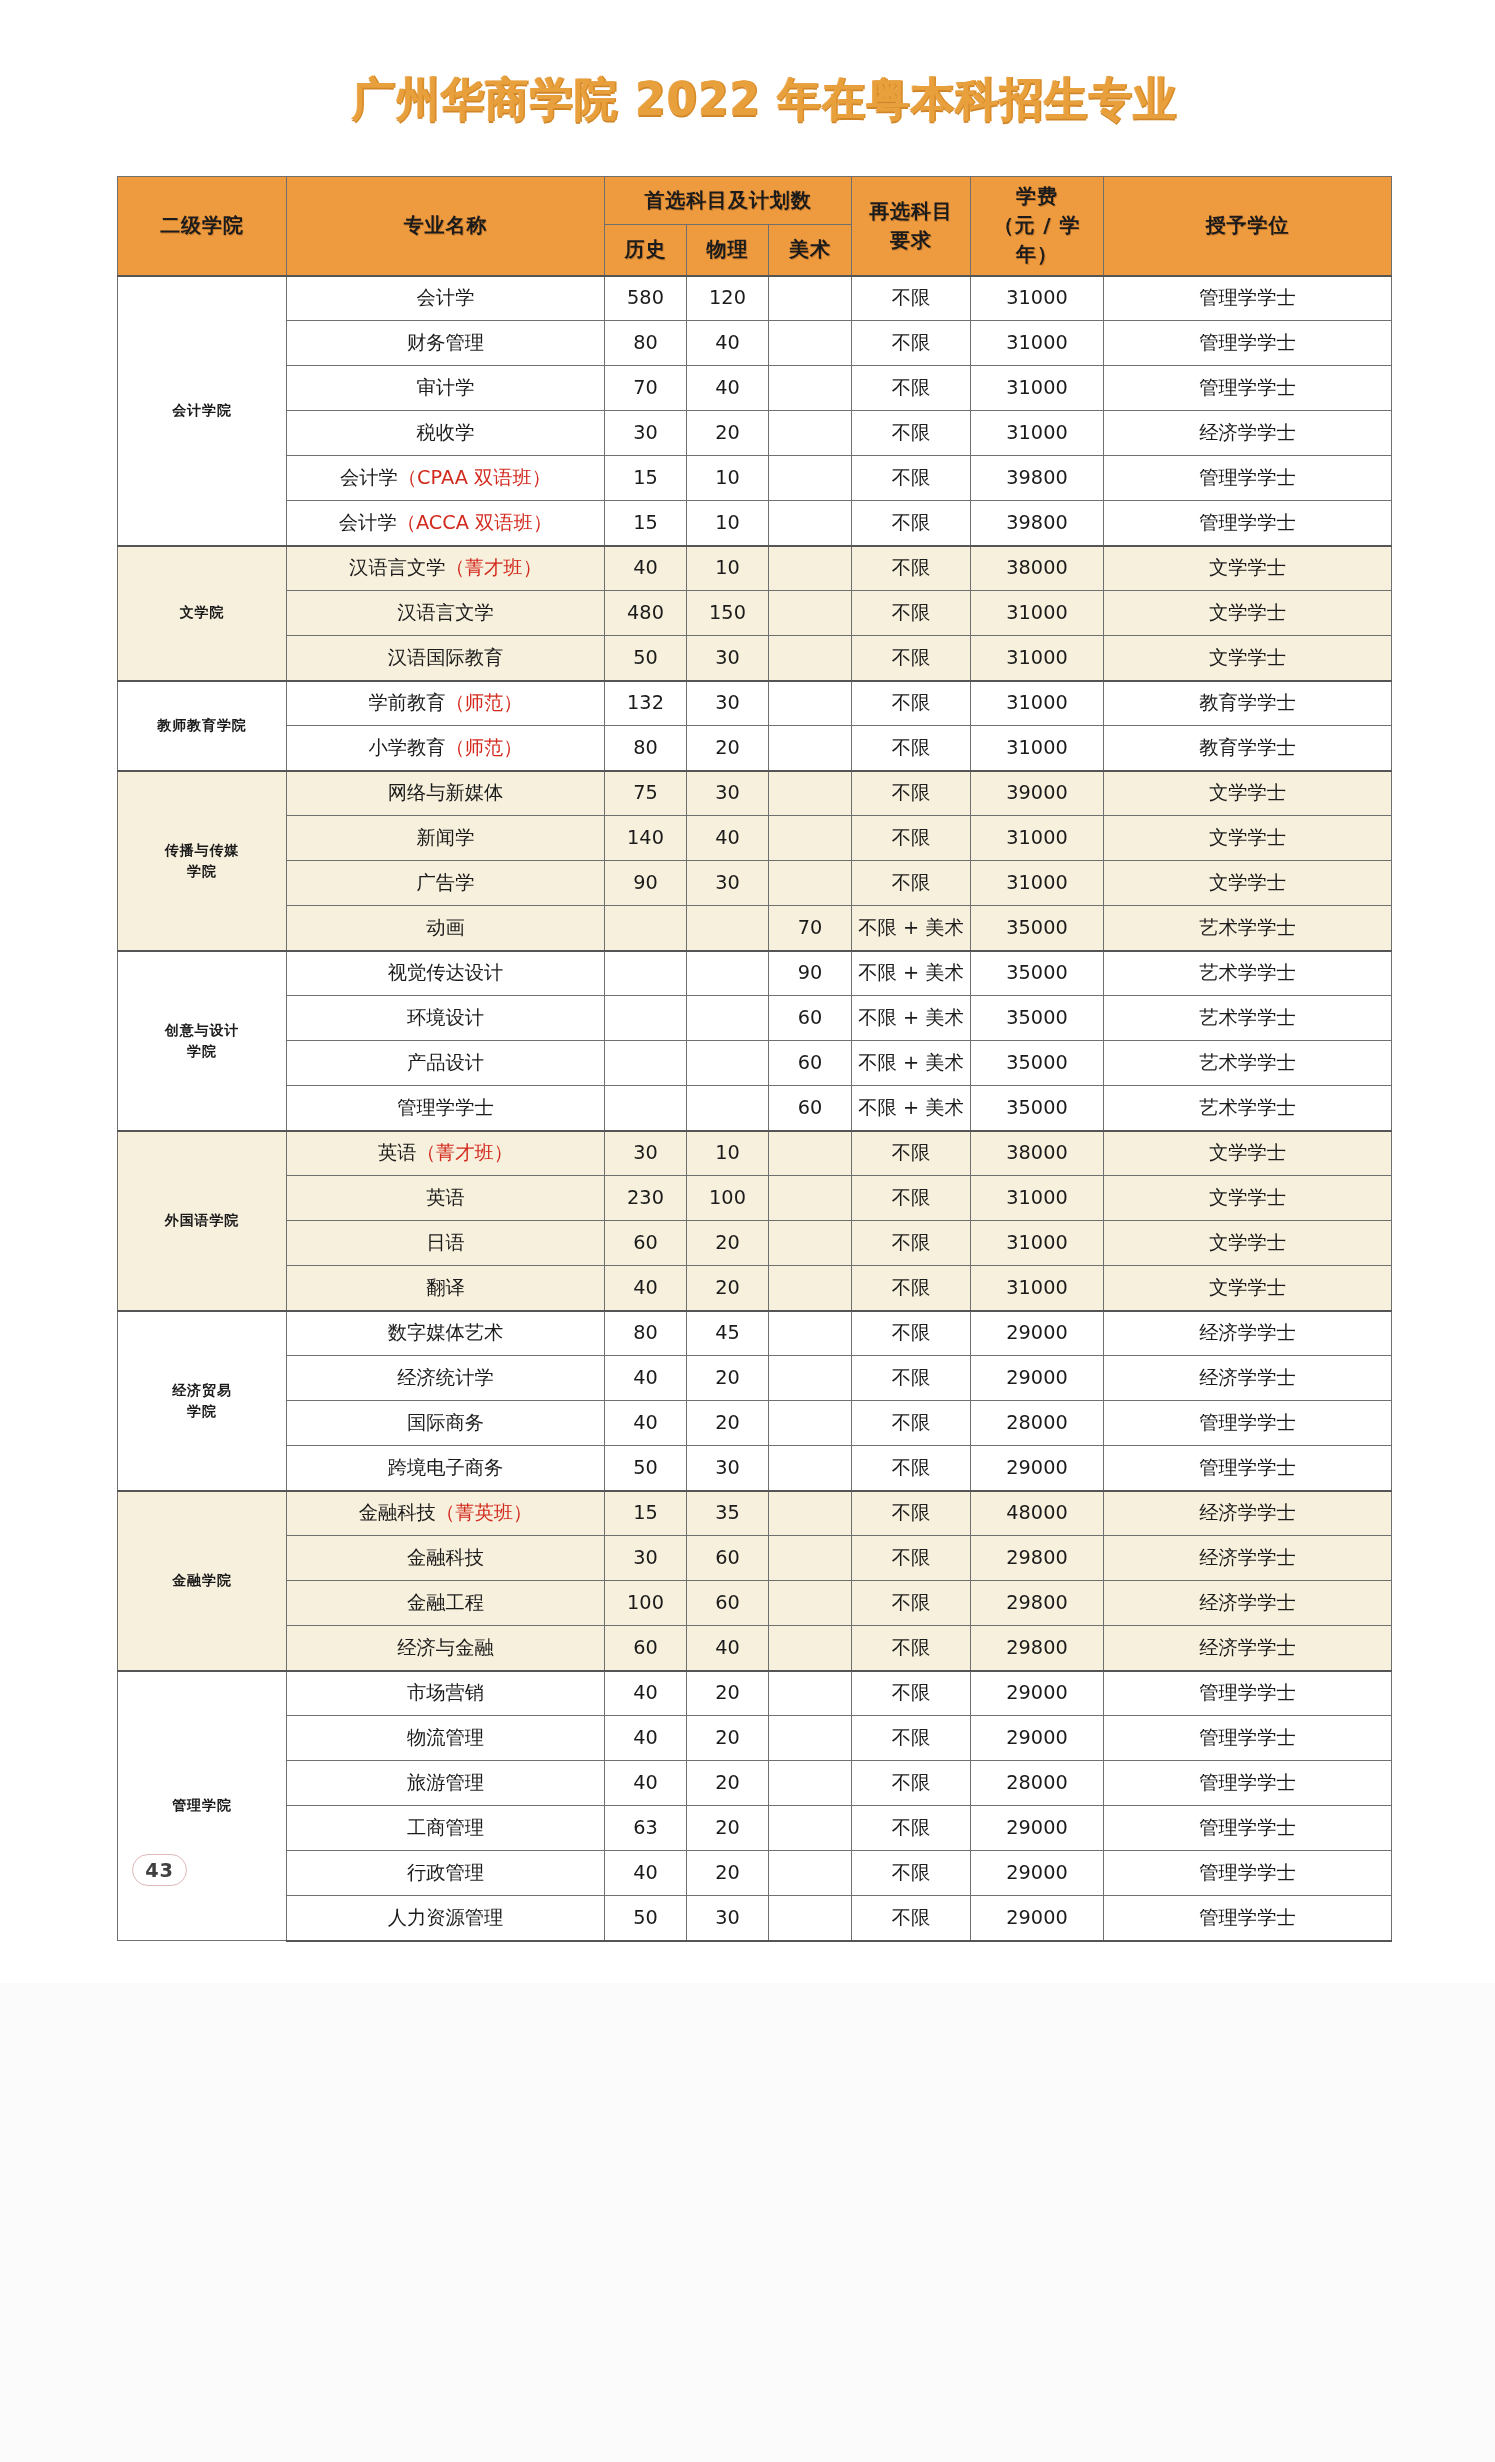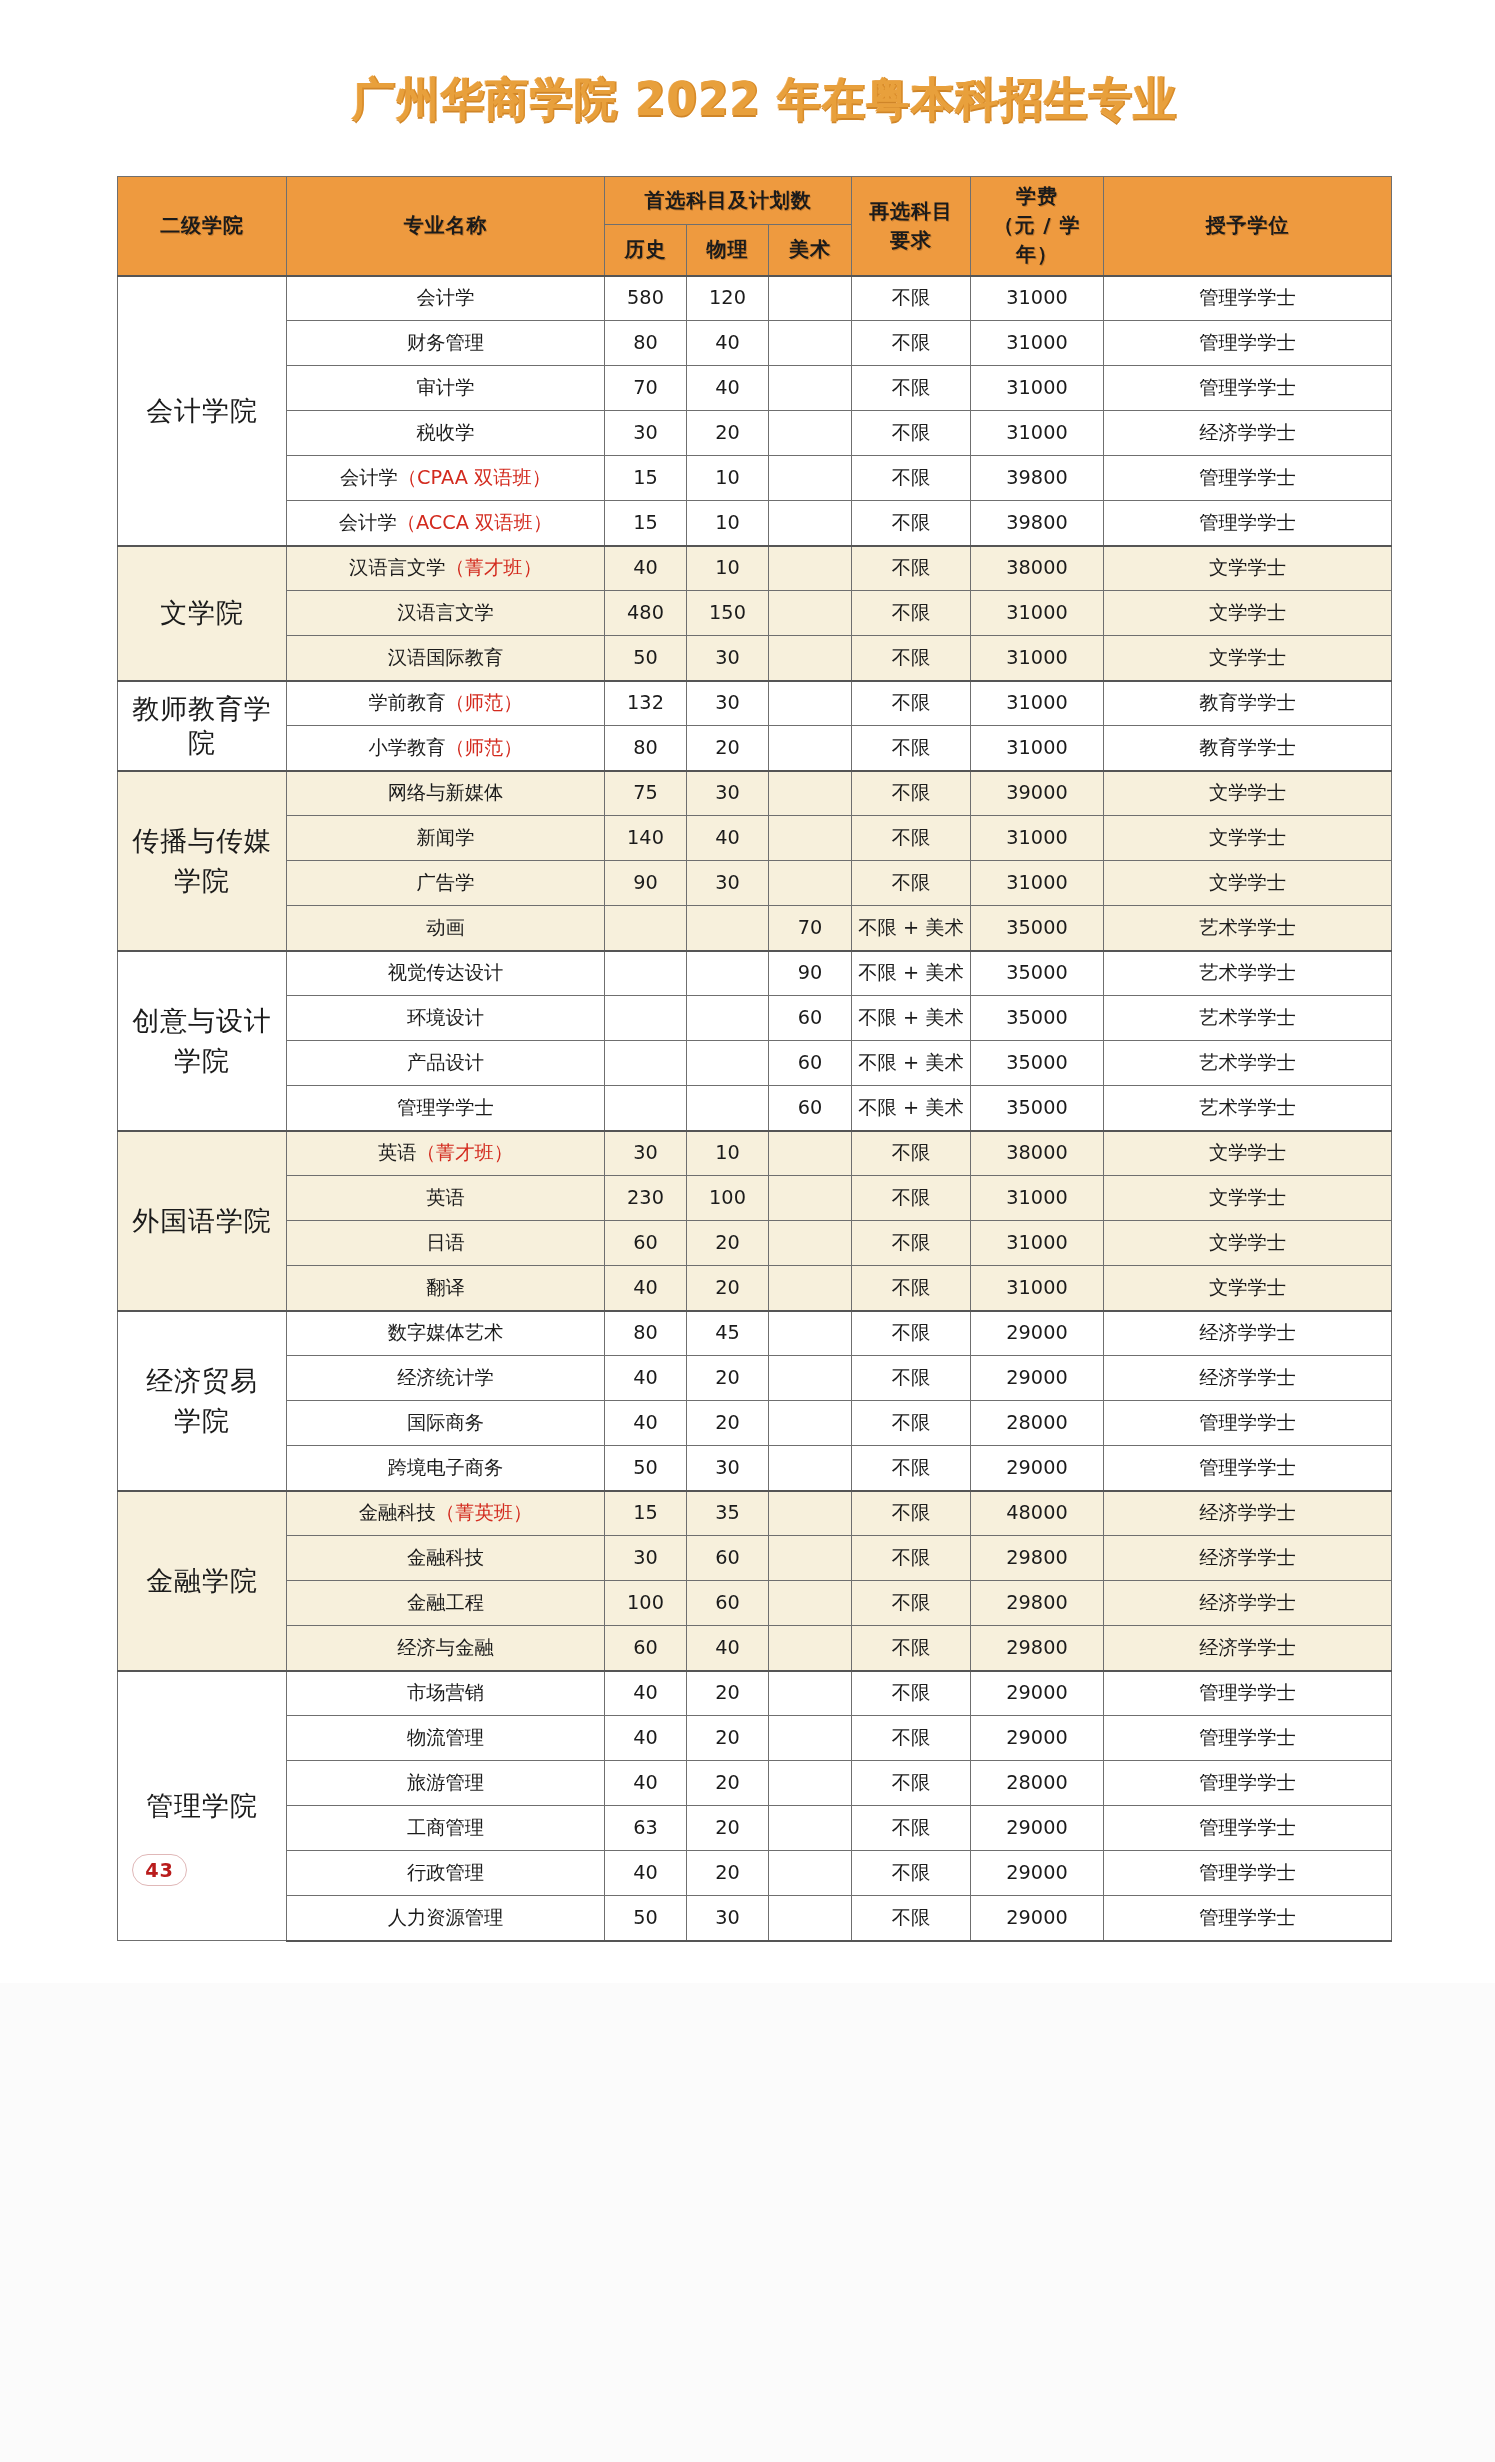--- a/index.html
+++ b/index.html
@@ -94,22 +94,22 @@
 
   
   tbody td {
     height: 45px;
     font-size: 19.3px;
     font-weight: 400;
     line-height: 1.25;
     padding: 1.8px 3.5px;
   }
   tbody td.college {
-    font-weight: 400;
-    font-size: 27px;
+    font-weight: 700;
+    font-size: 14px;
     letter-spacing: 0.9px;
   }
   tbody td.num { font-size: 19.3px; }
   tbody td.fee { font-size: 19.3px; }
 
   tr.band-cream > td { background: #F7F0DC; }
   tr.band-white > td { background: #FFFFFF; }
 
   
   tr.sect-start > td { border-top: 2.6px solid #555; }
@@ -121,21 +121,21 @@
 
   
   .page-badge {
     position: absolute;
     left: 132px;
     top: 1854px;
     width: 55px;
     height: 32px;
     border: 1.8px solid #e0b8b8;
     border-radius: 16px;
-    color: #b91c1c;
+    color: #404040;
     font-family: "DejaVu Sans", "Liberation Sans", sans-serif;
     font-size: 19.3px;
     font-weight: 700;
     display: flex;
     align-items: center;
     justify-content: center;
     letter-spacing: 0.9px;
   }
 
   .lower-sheet {

